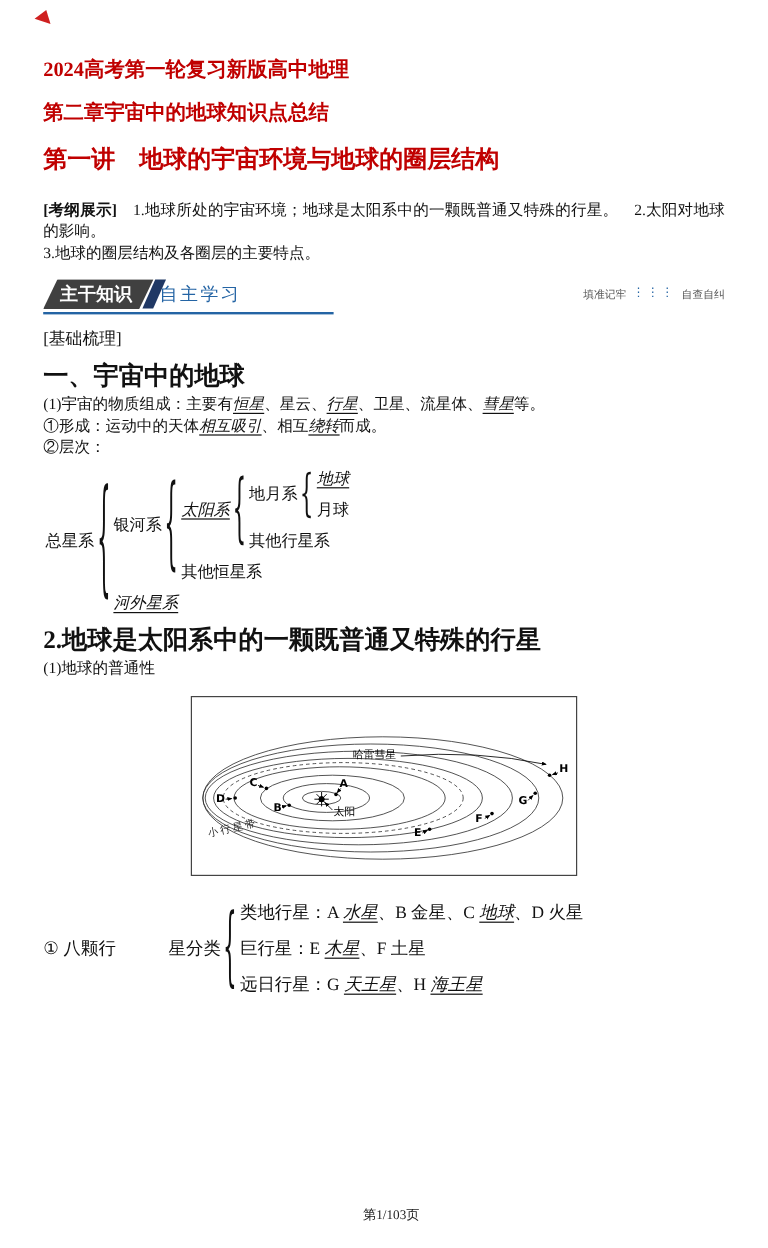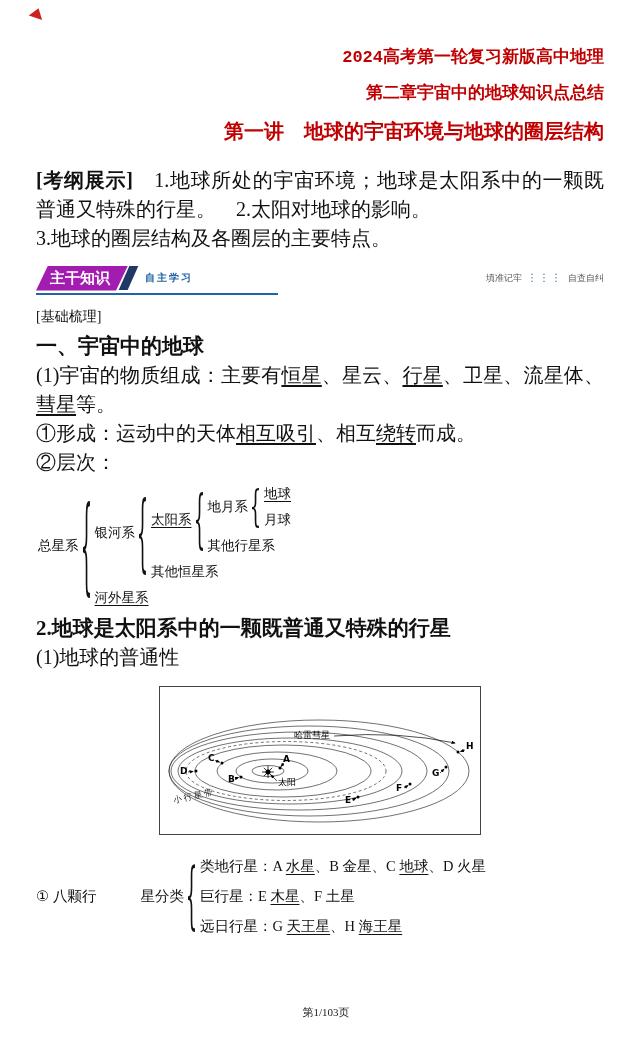--- a/index.html
+++ b/index.html
@@ -10,37 +10,37 @@
     font-family:"Liberation Serif","DejaVu Serif",serif;
     position:relative;
     overflow:hidden;
   }
   .page { padding:40px 36px 0 36px; position:relative; }
   .corner-mark{
     position:absolute; left:-6px; top:-32px; width:0; height:0;
     border-left:7px solid transparent; border-right:7px solid transparent;
     border-bottom:10px solid #cf2020; transform:rotate(18deg);
   }
-  .title { color:#c00000; text-align:right; font-weight:700; font-size:17px; line-height:36px;font-family:Liberation Mono, monospace; }
+  .title { color:#c00000; text-align:left; font-weight:700; font-size:17px; line-height:36px; }
   .title.big { font-size:20px; line-height:42px; }
-  .body-text { font-size:20px; line-height:29px; text-align:justify; }
+  .body-text { font-size:13px; line-height:18px; text-align:justify; }
   .outline { margin-top:12px; }
-  .u { text-decoration:underline; text-underline-offset:3px; }
+  .u { text-decoration:underline; text-underline-offset:3px;font-style:italic; }
   .b { font-weight:700; }
   .h-line { font-size:21px; font-weight:700; line-height:30px; }
 
   
   .banner { margin-top:12px; height:30px; display:flex; align-items:center; position:relative; padding-bottom:4px; }
   .banner-line { position:absolute; left:0; bottom:0; width:242px; height:2px; background:#2464a4; }
   .banner-tab{
-    background:#a21caf; color:#fff; font-weight:700; font-size:15px;
+    background:#404040; color:#fff; font-weight:700; font-size:15px;
     padding:3px 18px 3px 14px; clip-path:polygon(12px 0,100% 0,calc(100% - 12px) 100%,0 100%);
   }
   .banner-stripe{ width:9px; height:24px; background:#203864; transform:skewX(-24deg); margin-left:-4px; }
-  .banner-mid{ color:#2464a4; font-weight:700; font-size:10px; margin-left:12px; letter-spacing:2px; }
+  .banner-mid{ color:#2464a4; font-weight:400; font-size:15px; letter-spacing:2px; }
   .banner-right{ margin-left:auto; display:flex; align-items:center; gap:5px; font-size:9px; color:#555; }
   .banner-right .dots{ color:#2464a4; font-size:10px; letter-spacing:2px; line-height:1; }
 
   .center-note { margin-top:8px; text-align:left; font-size:14px; line-height:28px; }
 
   
   .tree { margin:4px 0 2px 2px; }
   .trow { display:flex; align-items:center; }
   .tcol { display:flex; flex-direction:column; justify-content:center; }
   .tlabel { font-size:13.5px; line-height:26px; white-space:nowrap; }

